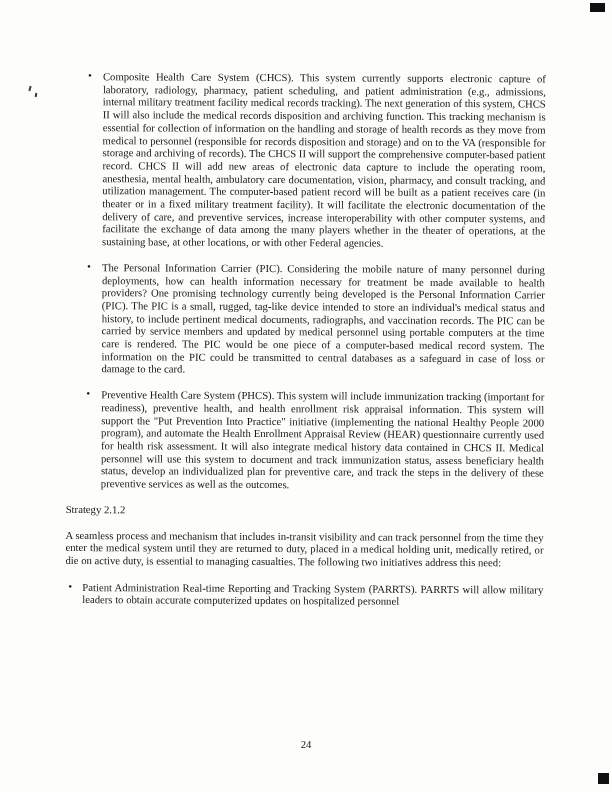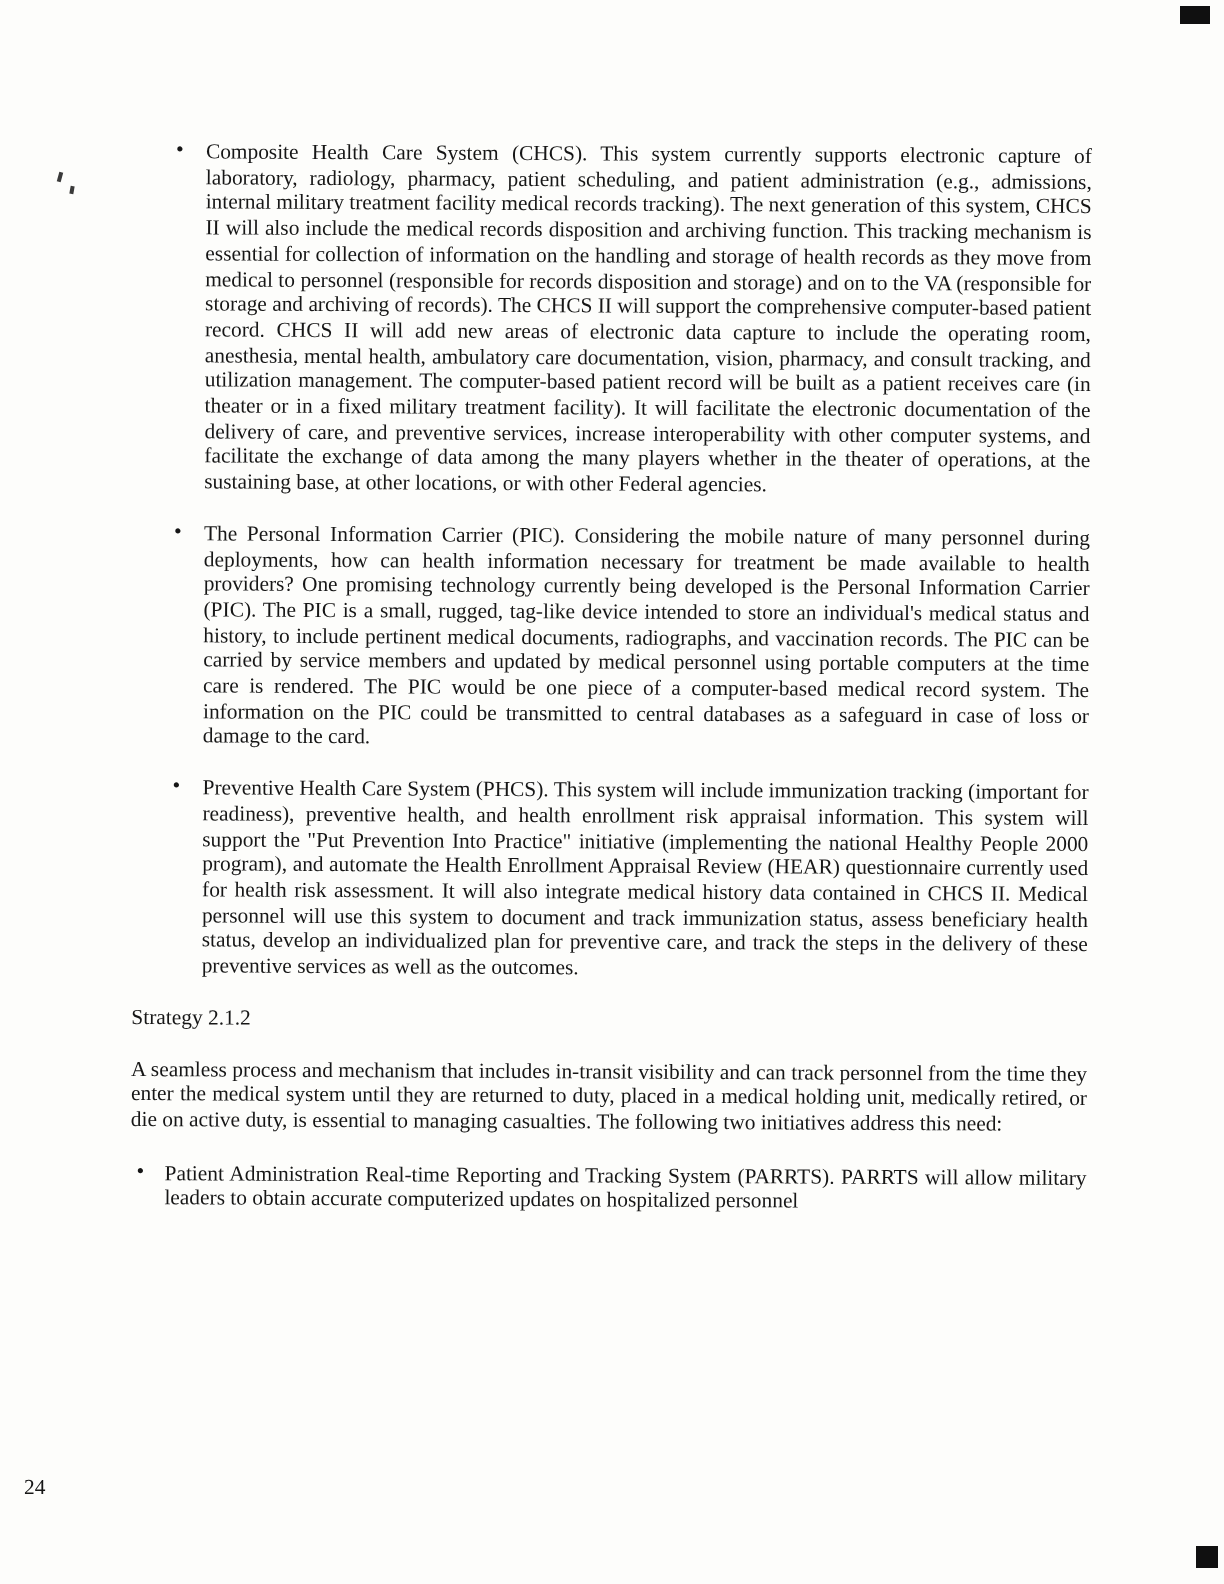--- a/index.html
+++ b/index.html
@@ -52,23 +52,24 @@
   }
   .strategy-heading {
     margin: 0 0 13px 0;
     text-align: left;
   }
   .strategy-para {
     margin: 0 0 14px 0;
   }
   .page-number {
     position: absolute;
-    left: 12px;
+    left: 0;
     right: 0;
     bottom: 42px;
+    text-align: center;
     font-size: 10.7px;
   }
   .artifact {
     position: absolute;
     background: #101010;
   }
   .artifact-tr { top: 3px; right: 7px; width: 15px; height: 9px; }
   .artifact-br { bottom: 8px; right: 3px; width: 11px; height: 11px; }
   .speck {
     position: absolute;

